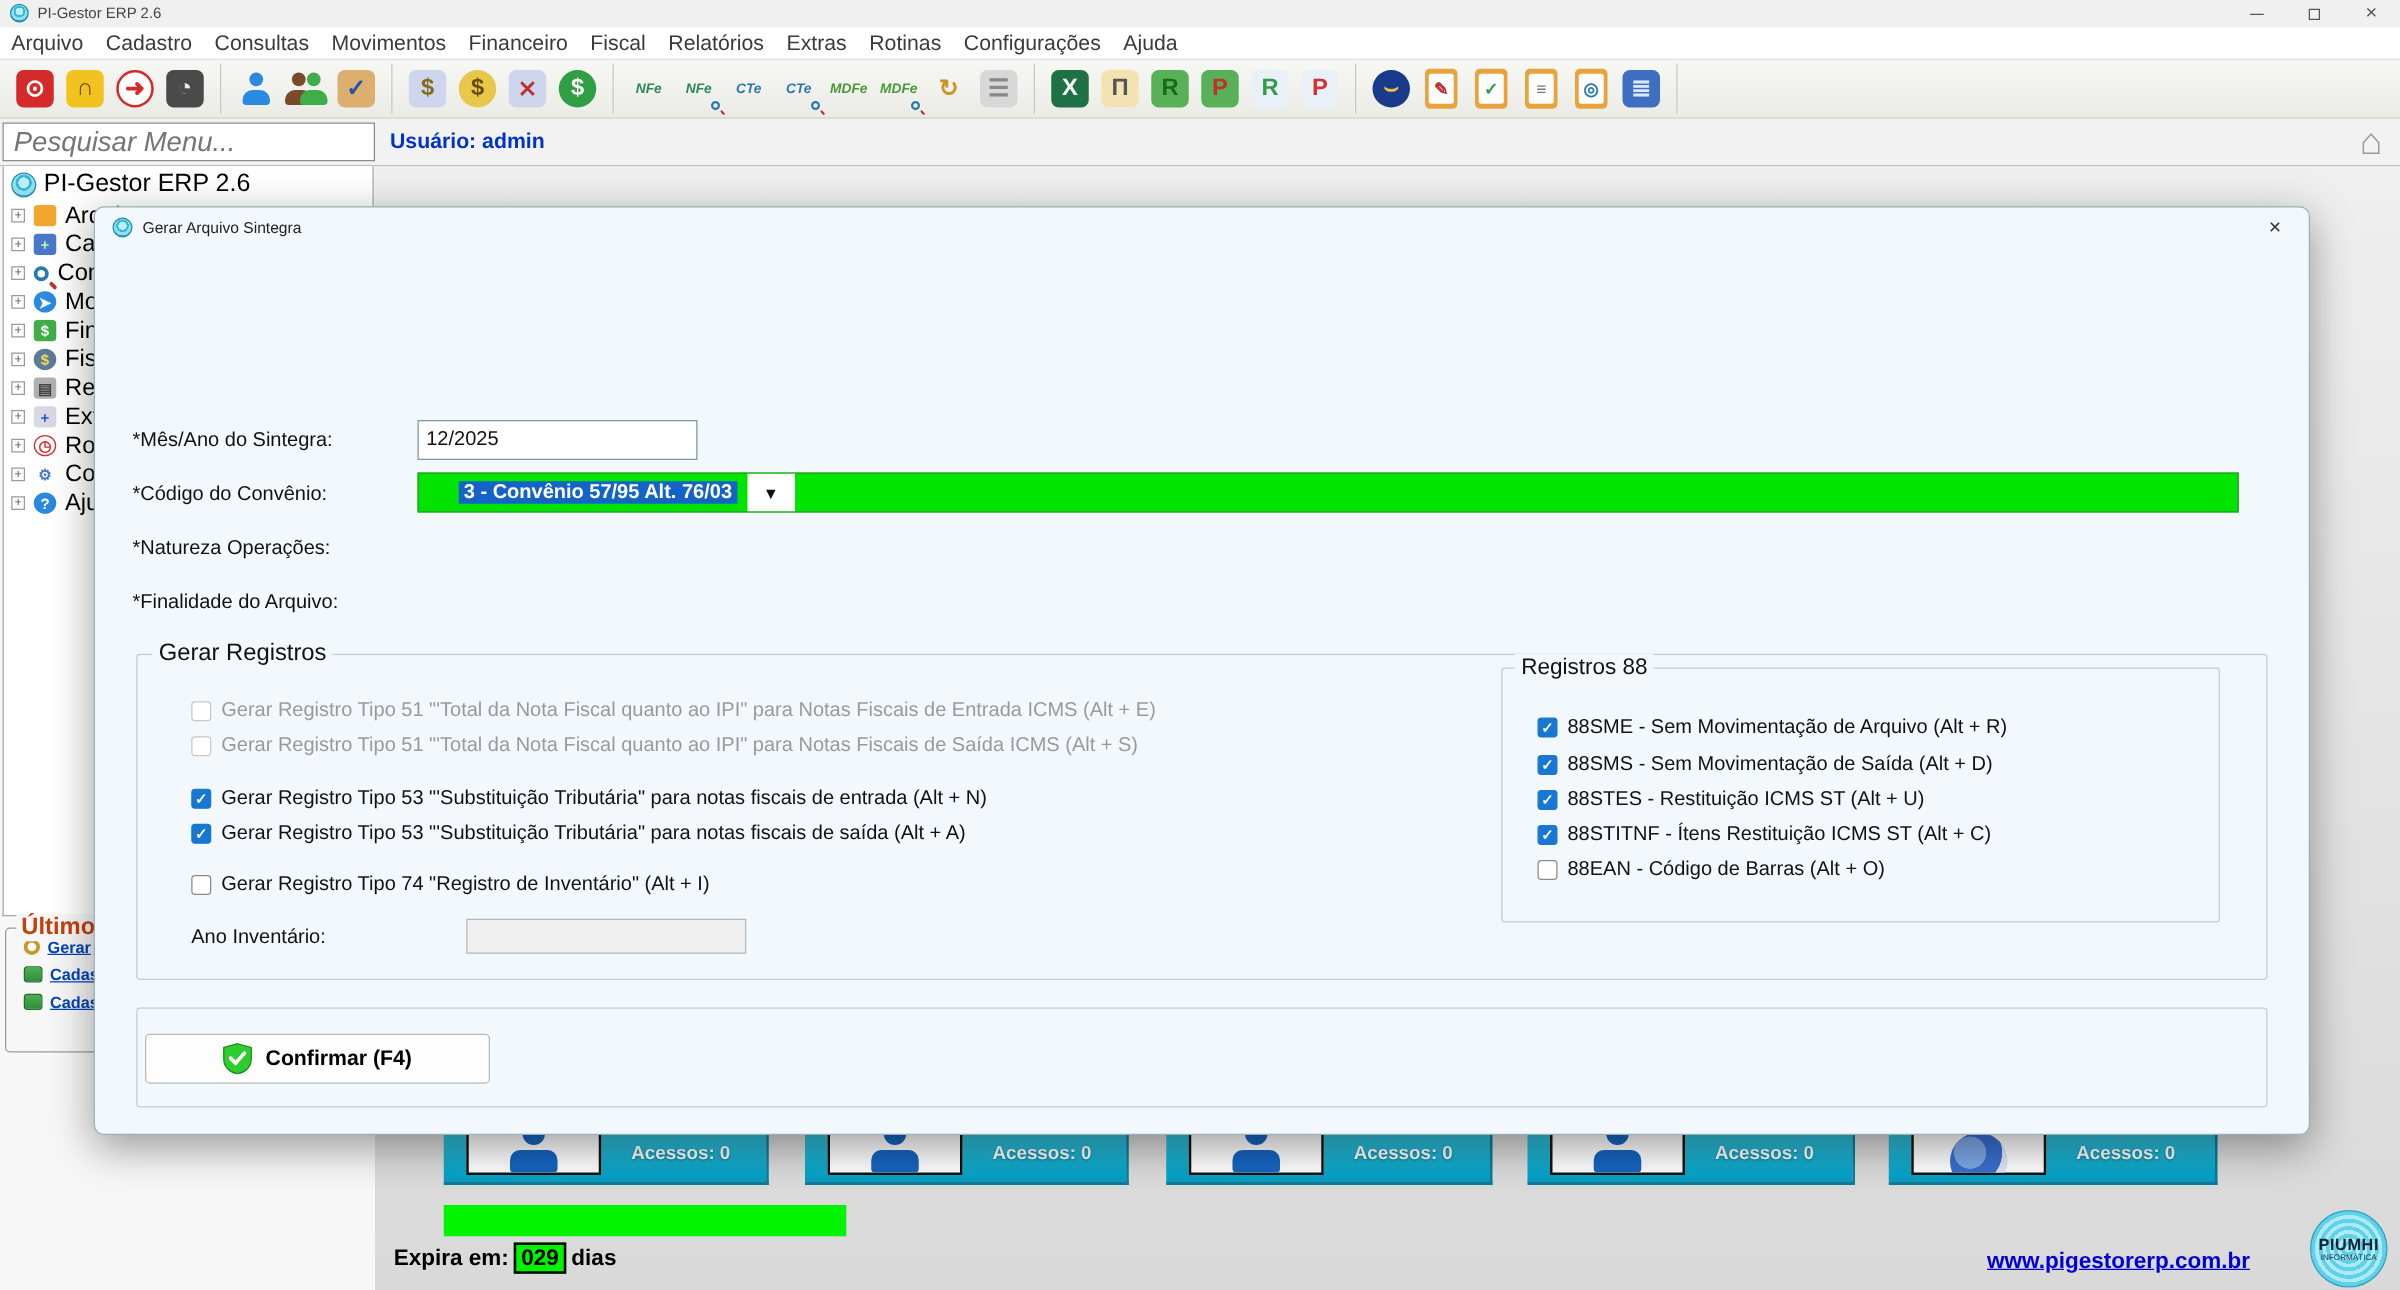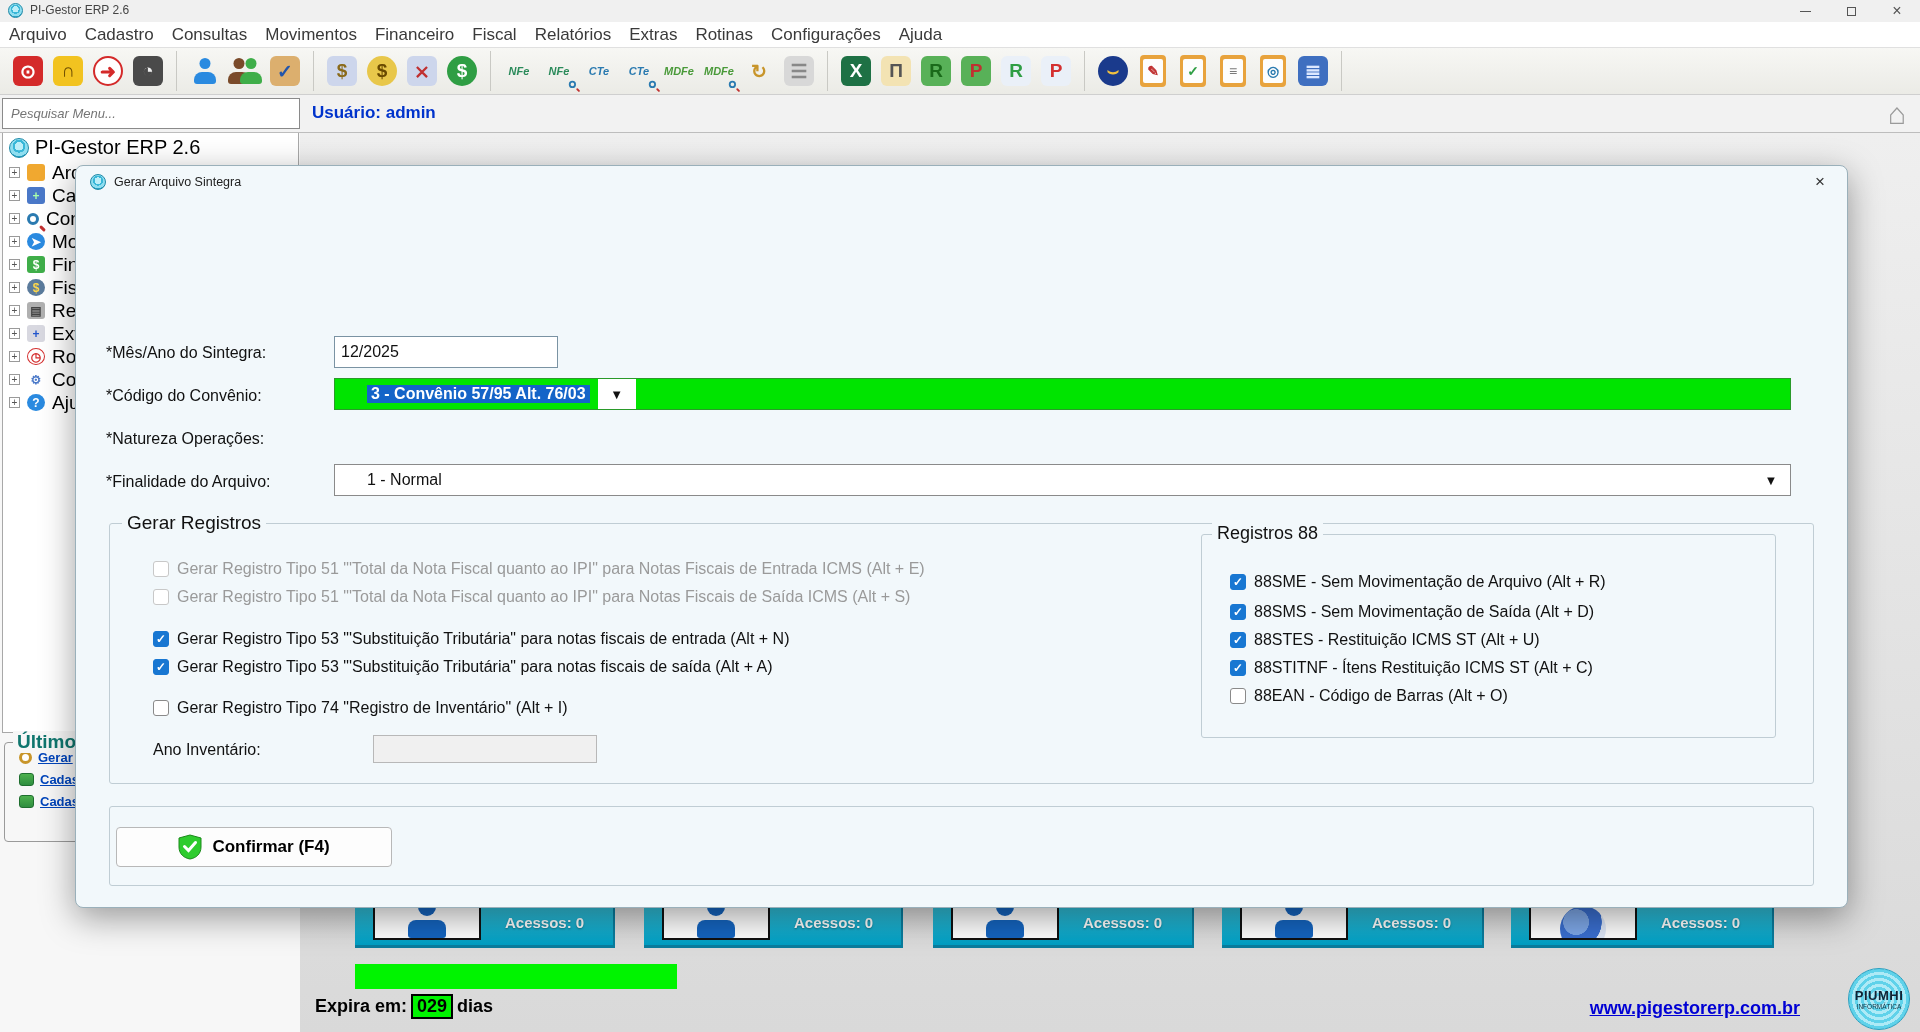--- a/index.html
+++ b/index.html
@@ -35,38 +35,38 @@
     left:9px; top:11px; border-radius:2px; }
   .mini-mag { position:absolute; right:1px; bottom:1px; transform:scale(.6); transform-origin:bottom right; }
   .pico { display:inline-block; position:relative; width:24px; height:26px; }
   .pico::before { content:""; position:absolute; left:50%; transform:translateX(-50%); top:0; width:11px; height:11px; border-radius:50%; background:var(--pc,#2a8ae0); }
   .pico::after { content:""; position:absolute; left:50%; transform:translateX(-50%); bottom:0; width:22px; height:12px; border-radius:8px 8px 3px 3px; background:var(--pc,#2a8ae0); }
   .clipb { width:26px; height:32px; background:#e8a33d; border-radius:4px; display:flex; align-items:center; justify-content:center; }
   .clipb .inner { width:20px; height:24px; background:#fdfdfd; border-radius:2px; display:flex; align-items:center; justify-content:center; font-size:14px; font-weight:bold; }
 
   
   #header-row { position:absolute; left:0; top:95px; width:1920px; height:38px; background:#f2f2f2; border-bottom:1px solid #bdbdbd; }
-  #search-input { position:absolute; left:2px; top:3px; width:298px; height:31px; font-style:italic; font-size:13px;
+  #search-input { position:absolute; left:2px; top:3px; width:298px; height:31px; font-style:italic; font-size:22px;
     color:#0f172a; padding:0 8px; border:1px solid #8a8a8a; background:#fff; font-family:"Liberation Sans",sans-serif; }
   #user-label { position:absolute; left:312px; top:8px; font-size:17px; font-weight:bold; color:#0033cc; }
   #home-icon { position:absolute; right:14px; top:2px; font-size:30px; color:#9a9a9a; cursor:pointer; }
 
   
   #sidebar { position:absolute; left:0; top:133px; width:300px; height:899px; background:#f7f7f7; }
   #tree-box { position:absolute; left:2px; top:0; width:297px; height:600px; background:#fff; border:1px solid #a8a8a8; border-top:none; overflow:hidden; }
   .tree-root { display:flex; align-items:center; gap:6px; padding:3px 0 2px 6px; font-size:20px; color:#000; }
   .tree-row { display:flex; align-items:center; gap:7px; height:23px; padding-left:6px; font-size:19px; color:#000; cursor:pointer; }
   .expander { width:11px; height:11px; border:1px solid #9a9a9a; background:#fff; font-size:10px; line-height:9px; text-align:center; color:#555; flex:none; }
   .ticon { width:18px; height:17px; border-radius:3px; display:flex; align-items:center; justify-content:center;
     font-size:12px; font-weight:bold; flex:none; }
   .ticon.round { border-radius:50%; }
 
   
   #recent { position:absolute; left:4px; top:609px; width:240px; height:100px; border:1px solid #9a9a9a; border-radius:4px; }
-  #recent-title { position:absolute; left:8px; top:-12px; background:#f7f7f7; padding:0 4px; font-size:19px; font-weight:bold; color:#0f766e; }
+  #recent-title { position:absolute; left:8px; top:-12px; background:#f7f7f7; padding:0 4px; font-size:19px; font-weight:bold; color:#c2410c; }
   .recent-row { display:flex; align-items:center; gap:6px; margin:7px 0 0 14px; }
   .recent-row .ric { width:15px; height:13px; border-radius:3px; flex:none; }
   .ric.ring { width:13px; height:13px; border:3px solid #c8952a; border-radius:50%; background:#fff; }
   .ric.money { background:linear-gradient(#4db04d,#2f8e3f); border:1px solid #1f6e2f; }
   .recent-row a { font-size:13px; font-weight:bold; color:#0044bb; text-decoration:underline; white-space:nowrap; }
 
   
   #main { position:absolute; left:300px; top:133px; width:1620px; height:899px; background:linear-gradient(#efefef,#d9d9d9); }
   .tile { position:absolute; top:767px; height:48px; background:linear-gradient(#3cc6de,#009fc4); border-bottom:3px solid #0a7d9e; border-right:2px solid #0a7d9e; }
   .tile-iconbox { position:absolute; left:18px; top:-10px; width:108px; height:50px; background:#fff; border:2px solid #111; display:flex; align-items:flex-end; justify-content:center; overflow:hidden; }
@@ -419,24 +419,20 @@
 
   <span class="fldlabel" style="left:30px;top:221px;">*Código do Convênio:</span>
   <div class="combo green" style="left:258px;top:212px;width:1457px;">
     <span class="val"><span class="sel">3 - Convênio 57/95 Alt. 76/03</span></span>
     <span class="arrow"></span>
   </div>
 
   <span class="fldlabel" style="left:30px;top:264px;">*Natureza Operações:</span>
 
   <span class="fldlabel" style="left:30px;top:307px;">*Finalidade do Arquivo:</span>
-  <div class="combo" style="left:258px;top:298px;width:1457px;">
-    <span class="val">1 - Normal</span>
-    <span class="arrow"></span>
-  </div>
 
   <div class="groupbox" style="left:33px;top:357px;width:1705px;height:261px;" id="gr-group">
     <span class="legend" style="left:12px;">Gerar Registros</span>
     <span class="fldlabel" style="left:43px;top:217px;">Ano Inventário:</span>
     <input class="tinput" style="left: 263px; top: 211px; width: 224px; height: 28px;" disabled="" value="">
 
     <div class="groupbox" style="left:1091px;top:10px;width:575px;height:204px;" id="r88-group">
       <span class="legend" style="left:10px;font-size:18px;">Registros 88</span>
     <label class="cb-row" style="left: 28px; top: 38px;">
           <span class="cb checked"></span>

